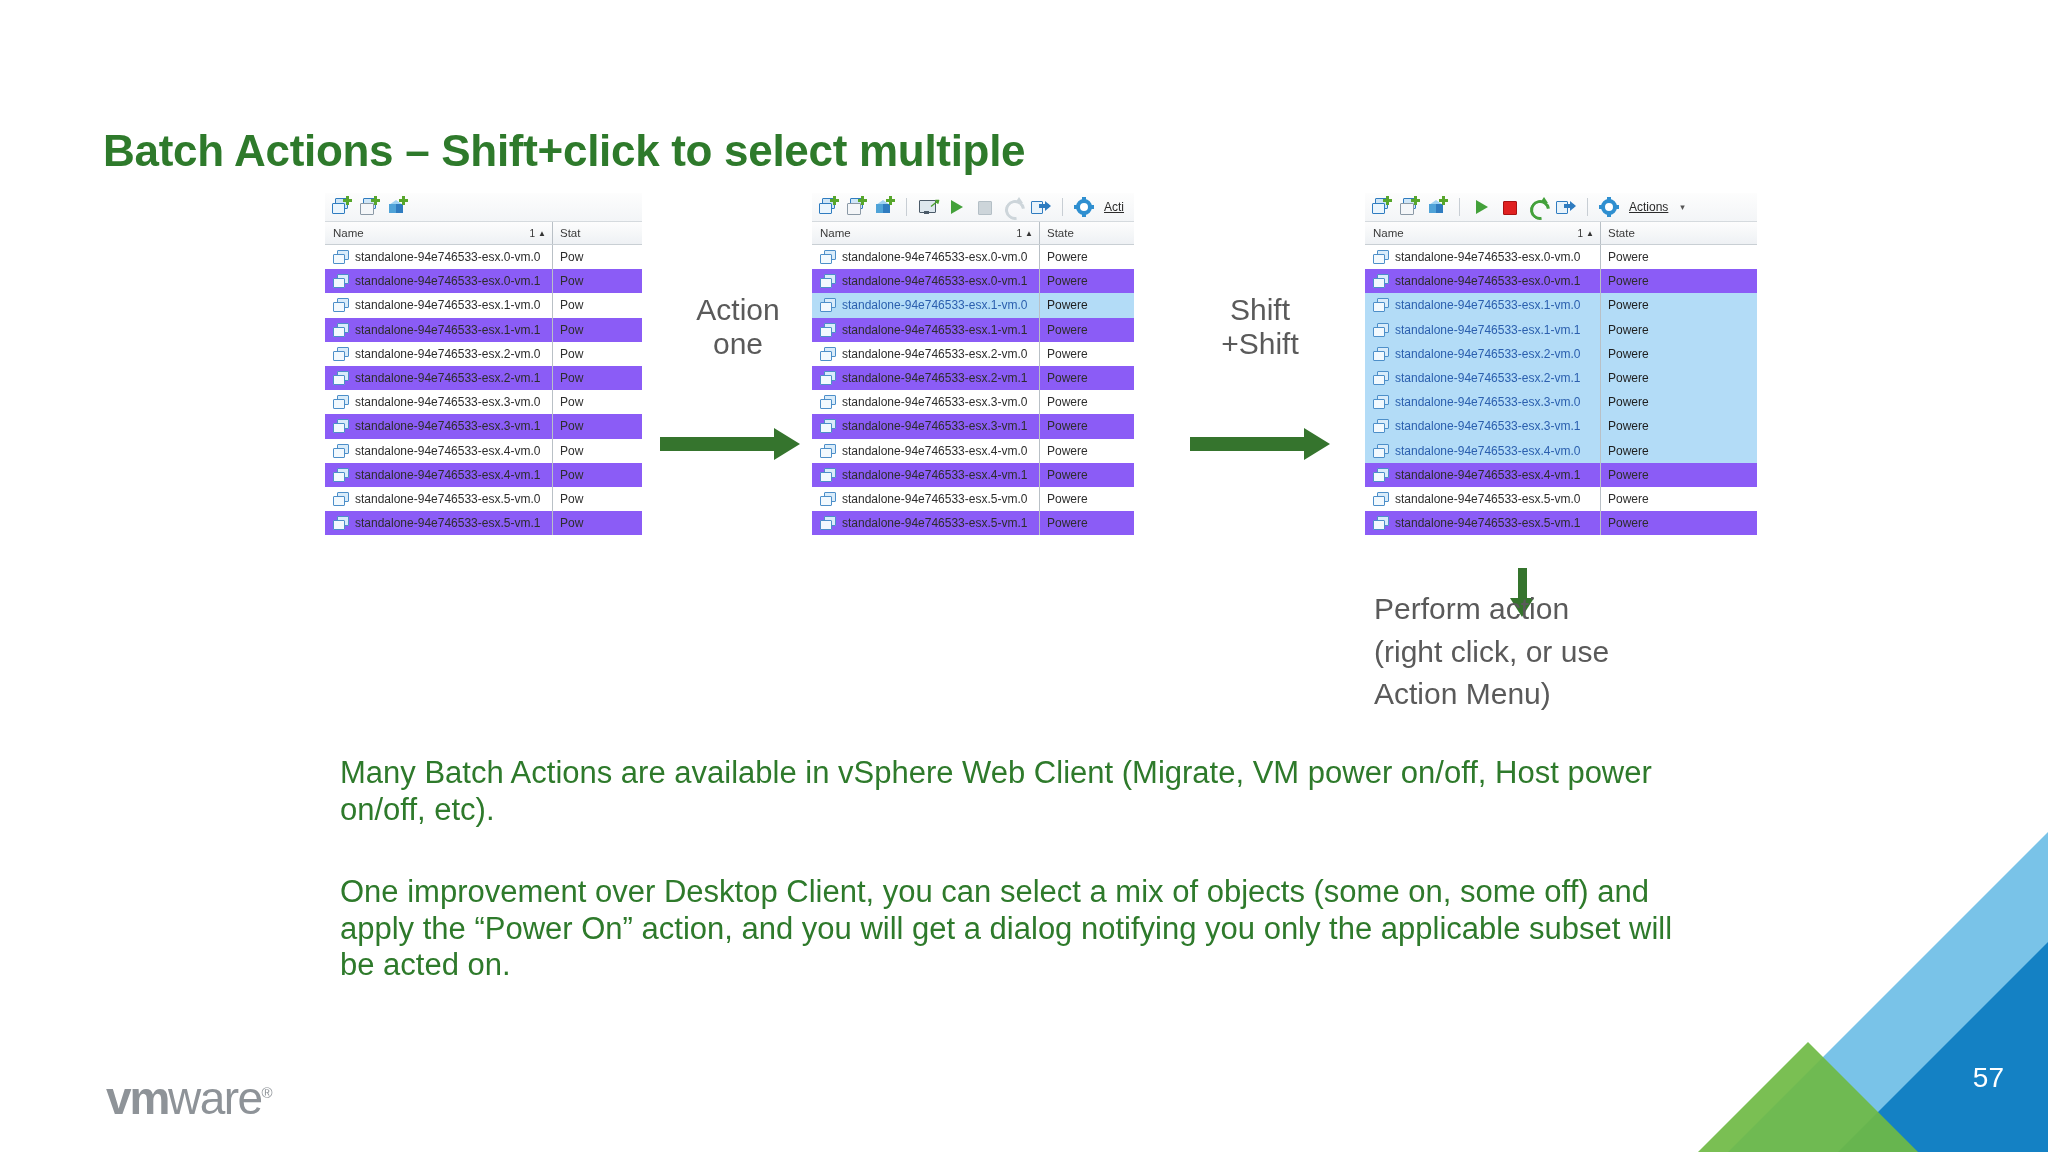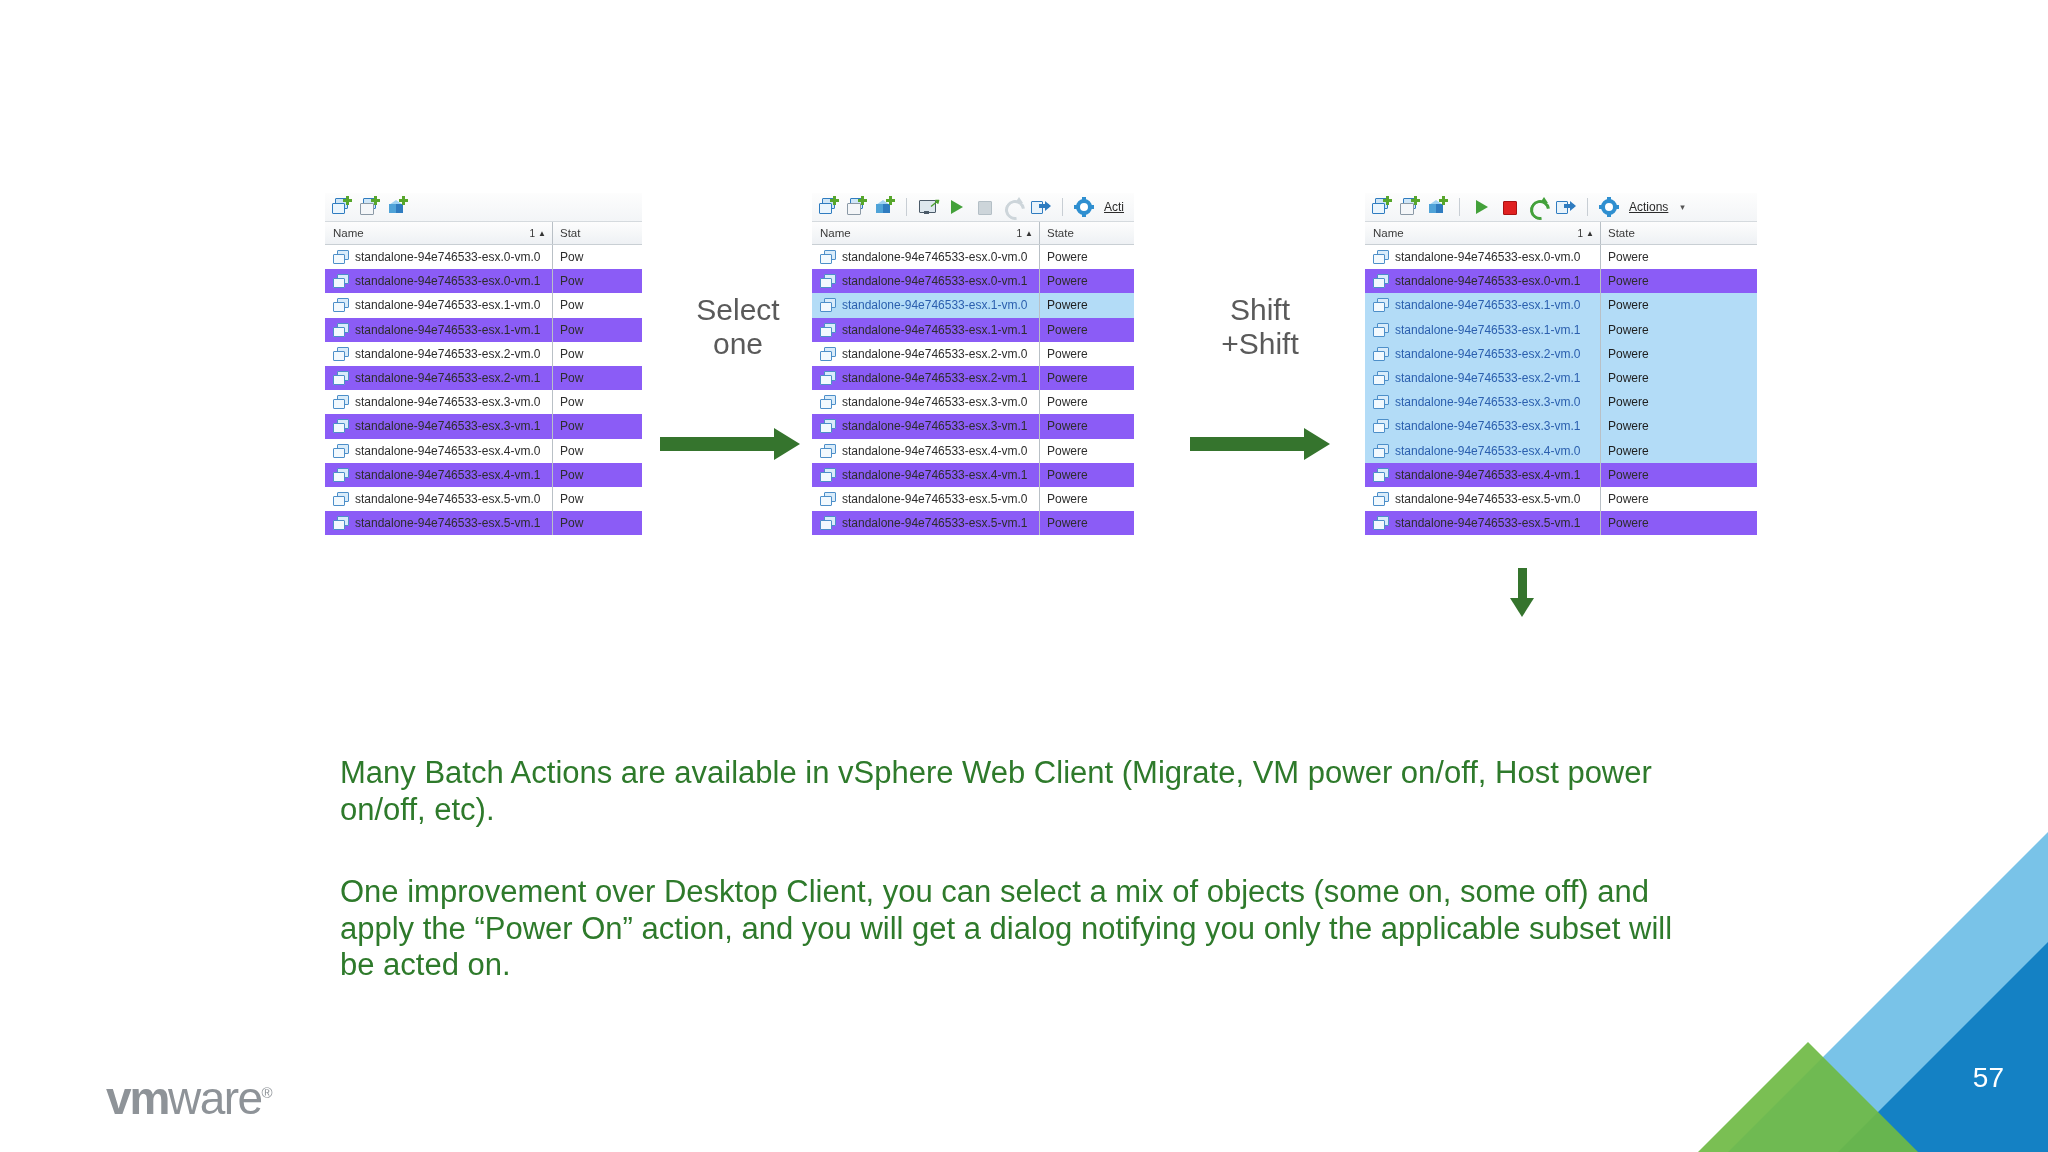--- a/index.html
+++ b/index.html
@@ -113,20 +113,21 @@
 
   .corner{position:absolute;right:0;bottom:0;width:430px;height:330px;overflow:hidden;}
   .tri{position:absolute;width:0;height:0;}
   .pgnum{position:absolute;right:44px;bottom:58px;color:#ffffff;font-size:28px;}
 </style>
 </head>
 <body>
 
 <div class="slide">
 
+  <div class="title">Batch Actions – Shift+click to select multiple</div>
 
   <div class="panel" id="p1" style="left:325px;top:193px;width:317px;height:368px;">
     <div class="toolbar">
       <span class="ico">
         <i class="ico-vm-back"></i>
           <i class="ico-vm-front"></i>
           <i class="ico-plus"></i>
       </span>
       <span class="ico">
         <i class="ico-tpl-back"></i>
@@ -269,21 +270,21 @@
             </span>
             <span>standalone-94e746533-esx.5-vm.1</span>
           </div>
           <div class="cstate">Pow</div>
         </div>
       </div>
     <div class="panel-foot"></div>
   </div>
 
   <div class="callout" style="left:638px;top:293px;width:200px;">
-    <div>Select</div>
+    <div>Action</div>
     <div>one</div>
   </div>
   <div class="arrow-r" style="left:660px;top:437px;width:140px;">
     <div class="shaft" style="width:114px;"></div>
     <div class="head" style="left:114px;"></div>
   </div>
 
   <div class="panel" id="p2" style="left:812px;top:193px;width:322px;height:368px;">
     <div class="toolbar">
       <span class="ico">
@@ -654,20 +655,25 @@
           <div class="cstate">Powere</div>
         </div>
       </div>
     <div class="panel-foot"></div>
   </div>
 
   <div class="arrow-d" style="left:1518px;top:568px;height:52px;">
     <div class="shaft" style="height:34px;"></div>
     <div class="head" style="top:30px;"></div>
   </div>
+  <div class="perform">
+    <div>Perform action</div>
+    <div>(right click, or use</div>
+    <div>Action Menu)</div>
+  </div>
 
   <div class="body-p" style="left:340px;top:755px;width:1360px;">Many Batch Actions are available in vSphere Web Client (Migrate, VM power on/off, Host power on/off, etc).</div>
   <div class="body-p" style="left:340px;top:874px;width:1370px;">One improvement over Desktop Client, you can select a mix of objects (some on, some off) and apply the “Power On” action, and you will get a dialog notifying you only the applicable subset will be acted on.</div>
 
   <div class="vmw"><span>vm</span><span class="light">ware</span><span class="reg">®</span></div>
 
   <div class="corner">
     <div class="tri" style="right:-10px;bottom:-10px;border-left:340px solid transparent;border-bottom:340px solid #79c3e8;"></div>
     <div class="tri" style="right:-10px;bottom:-10px;border-left:230px solid transparent;border-bottom:230px solid #0f7dc2;opacity:.95;"></div>
     <div class="tri" style="right:120px;bottom:-10px;border-left:120px solid transparent;border-right:120px solid transparent;border-bottom:120px solid #6fba44;opacity:.92;"></div>

